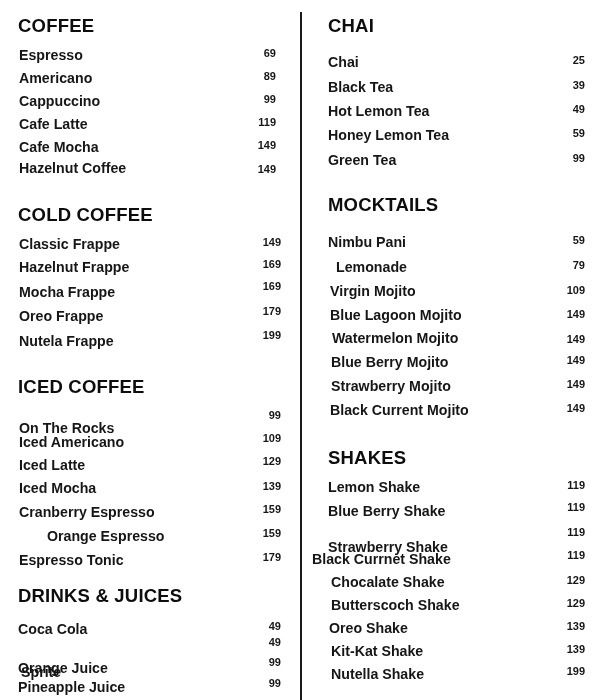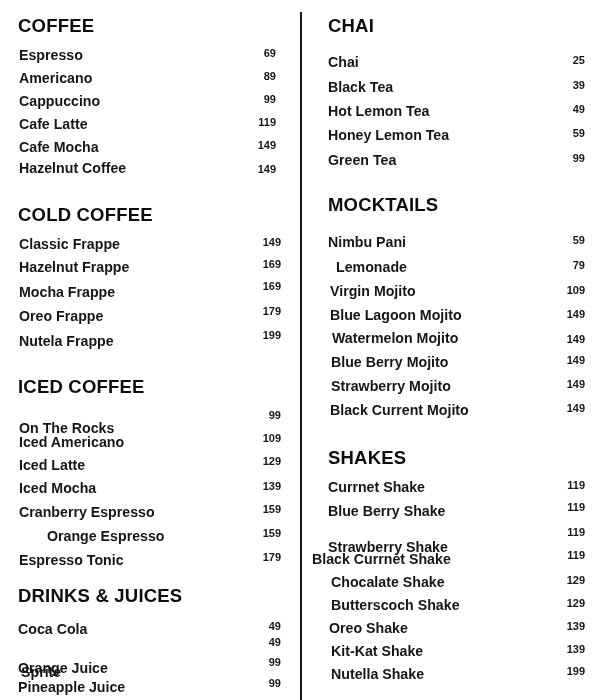--- a/index.html
+++ b/index.html
@@ -106,21 +106,21 @@
   <div class="item" style="left:331px;top:354px;">Blue Berry Mojito</div>
   <div class="price" style="left:545px;top:354px;">149</div>
   <div class="item" style="left:331px;top:378px;">Strawberry Mojito</div>
   <div class="price" style="left:545px;top:378px;">149</div>
   <div class="item" style="left:330px;top:402px;">Black Current Mojito</div>
   <div class="price" style="left:545px;top:402px;">149</div>
 </div>
 
 <div>
   <div class="heading" style="left:328px;top:447px;">SHAKES</div>
-  <div class="item" style="left:328px;top:479px;">Currnet Shake</div>
+  <div class="item" style="left:328px;top:479px;">Lemon Shake</div>
   <div class="price" style="left:545px;top:479px;">119</div>
   <div class="item" style="left:328px;top:503px;">Blue Berry Shake</div>
   <div class="price" style="left:545px;top:501px;">119</div>
   <div class="item" style="left:328px;top:526px;margin-top:13px;">Strawberry Shake</div>
   <div class="price" style="left:545px;top:526px;">119</div>
   <div class="item" style="left:312px;top:551px;">Black Currnet Shake</div>
   <div class="price" style="left:545px;top:549px;">119</div>
   <div class="item" style="left:331px;top:574px;">Chocalate Shake</div>
   <div class="price" style="left:545px;top:574px;">129</div>
   <div class="item" style="left:331px;top:597px;">Butterscoch Shake</div>

